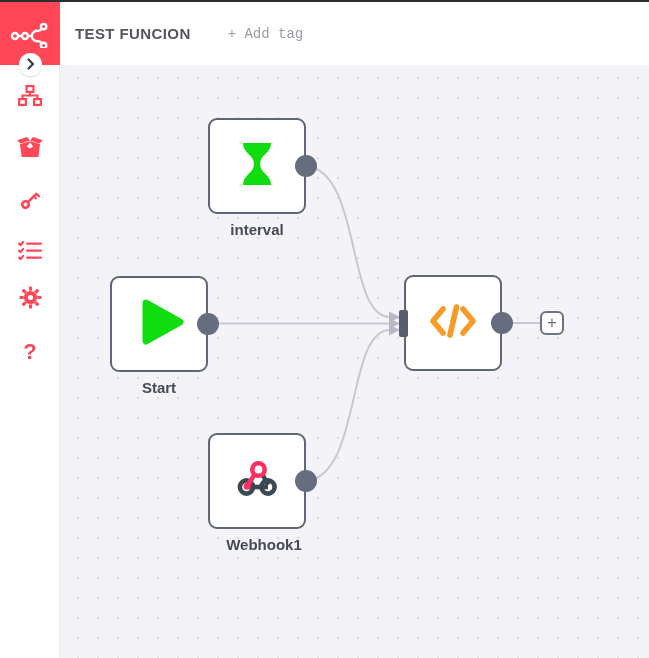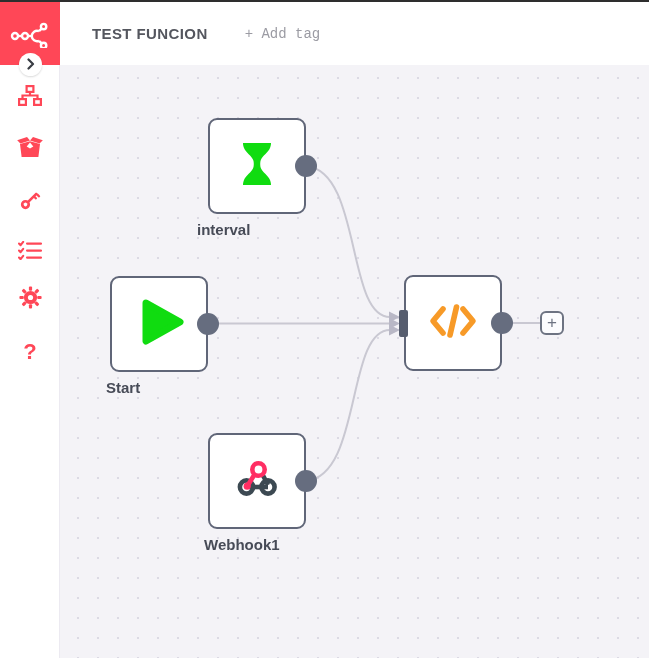--- a/index.html
+++ b/index.html
@@ -17,21 +17,21 @@
   .collapse-btn { position:absolute; left:19px; top:51px; width:23px; height:23px;
                   border-radius:50%; background:#fff; display:flex; align-items:center;
                   justify-content:center; box-shadow:0 1px 2px rgba(0,0,0,.15); cursor:pointer; }
   .side-icon { position:absolute; left:0; width:60px; height:30px; display:flex;
                align-items:center; justify-content:center; cursor:pointer; }
   .si-1{top:80px} .si-2{top:132px} .si-3{top:185px} .si-4{top:235px} .si-5{top:282px} .si-6{top:335px}
   .qmark { font-size:22px; font-weight:700; color:#ff4757; }
 
   
   .topbar { position:absolute; left:60px; top:2px; width:589px; height:63px; background:#fff;
-            display:flex; align-items:center; padding-left:32px; }
+            display:flex; align-items:center; padding-left:15px; }
   .wf-title { font-size:15px; font-weight:700; letter-spacing:.4px; color:#54565e; cursor:text; }
   .add-tag { margin-left:37px; font-size:14px; color:#9b9ba3; cursor:pointer;font-family:Liberation Mono, monospace; }
 
   
   .canvas { position:absolute; left:60px; top:65px; width:589px; height:593px;
             background-color:#f4f3f7;
             background-image:radial-gradient(#dcdae4 1.4px, transparent 1.5px);
             background-size:20px 20px; background-position:8px 3px; }
   .wires { position:absolute; left:0; top:0; width:589px; height:593px; pointer-events:none; }
 
@@ -45,24 +45,24 @@
 
   .port { position:absolute; width:22px; height:22px; border-radius:50%;
           background:#666d7f; cursor:crosshair; z-index:3; }
   .p-interval{left:235px; top:90px;}
   .p-start{left:137px; top:248px;}
   .p-function{left:431px; top:247px;}
   .p-webhook{left:235px; top:405px;}
   .input-bar { position:absolute; left:339px; top:245px; width:9px; height:27px;
                background:#565d6e; border-radius:2px; z-index:3; cursor:crosshair; }
 
-  .node-label { position:absolute; width:120px; text-align:left; font-size:15px;
+  .node-label { position:absolute; width:120px; text-align:center; font-size:15px;
                 font-weight:700; color:#474b57; }
   .l-interval{left:137px; top:156px;}
-  .l-start{left:46px; top:314px;}
+  .l-start{left:39px; top:314px;}
   .l-function{left:333px; top:313px;}
   .l-webhook{left:144px; top:471px;}
 
   .plus-btn { position:absolute; left:480px; top:246px; width:24px; height:24px;
               background:#fcfcfe; border:2px solid #6d7382; border-radius:6px;
               display:flex; align-items:center; justify-content:center; cursor:pointer; z-index:3; }
   .plus-btn span { font-size:17px; font-weight:400; color:#6d7382; line-height:1; margin-top:-1px; }
 </style>
 </head>
 <body>

